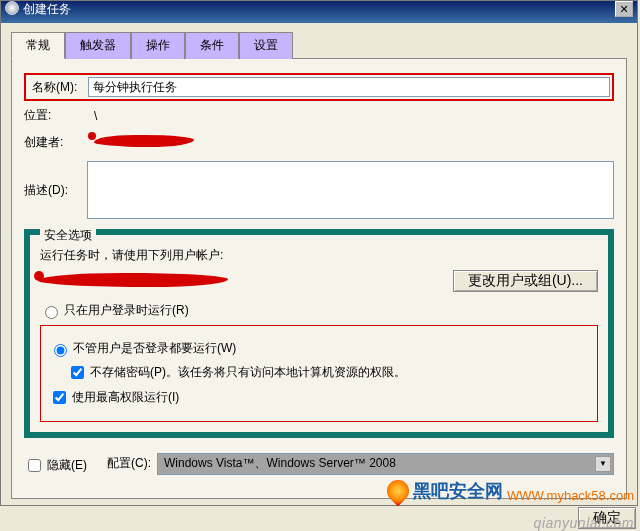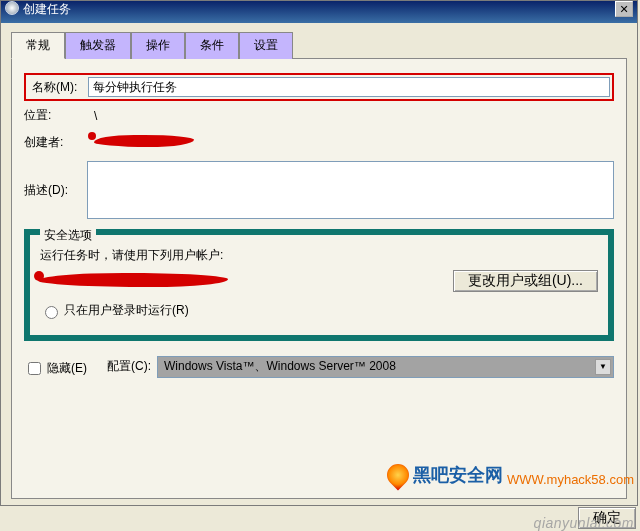--- a/index.html
+++ b/index.html
@@ -171,21 +171,21 @@
     display:flex; align-items:center; justify-content:center;
     font-size: 8px;
   }
   .okbtn-wrap {
     position: absolute;
     right: 4px;
     bottom: 2px;
   }
   .watermark1 {
     position: absolute;
-    right: 6px; bottom: 44px;
+    right: 6px; bottom: 28px;
     font-size: 18px; font-weight: bold;
     color: #1b5fa6;
     display: flex; align-items: center;
     pointer-events: none;
   }
   .watermark1 .flame {
     width: 22px; height: 22px;
     background: radial-gradient(#ffd24a,#ff8a00 60%,#d40000);
     border-radius: 50% 50% 50% 0;
     transform: rotate(-45deg);
@@ -259,20 +259,38 @@
         <div class="row" style="margin-top:6px">
           <span class="val"><span class="scribble2"></span></span>
           <button class="btn" style="margin-left:auto">更改用户或组(U)...</button>
         </div>
 
         <div class="radio">
           <input type="radio" name="runmode" style="">
           <span>只在用户登录时运行(R)</span>
         </div>
 
+        <div class="redbox-run">
+
+          <div class="radio">
+            <input type="radio" name="runmode" checked="" style="">
+            <span>不管用户是否登录都要运行(W)</span>
+          </div>
+
+          <div class="check" style="margin-left:18px">
+            <input type="checkbox" checked="" style="">
+            <span>不存储密码(P)。该任务将只有访问本地计算机资源的权限。</span>
+          </div>
+
+          <div class="check">
+            <input type="checkbox" checked="" style="">
+            <span>使用最高权限运行(I)</span>
+          </div>
+
+        </div>
       </div>
 
       <div class="bottomrow">
         <label class="check" style="margin:4px 20px 0 0">
           <input type="checkbox" style="">
           <span>隐藏(E)</span>
         </label>
         <span>配置(C):</span>
         <div class="select">
           <span>Windows Vista™、Windows Server™ 2008</span>

